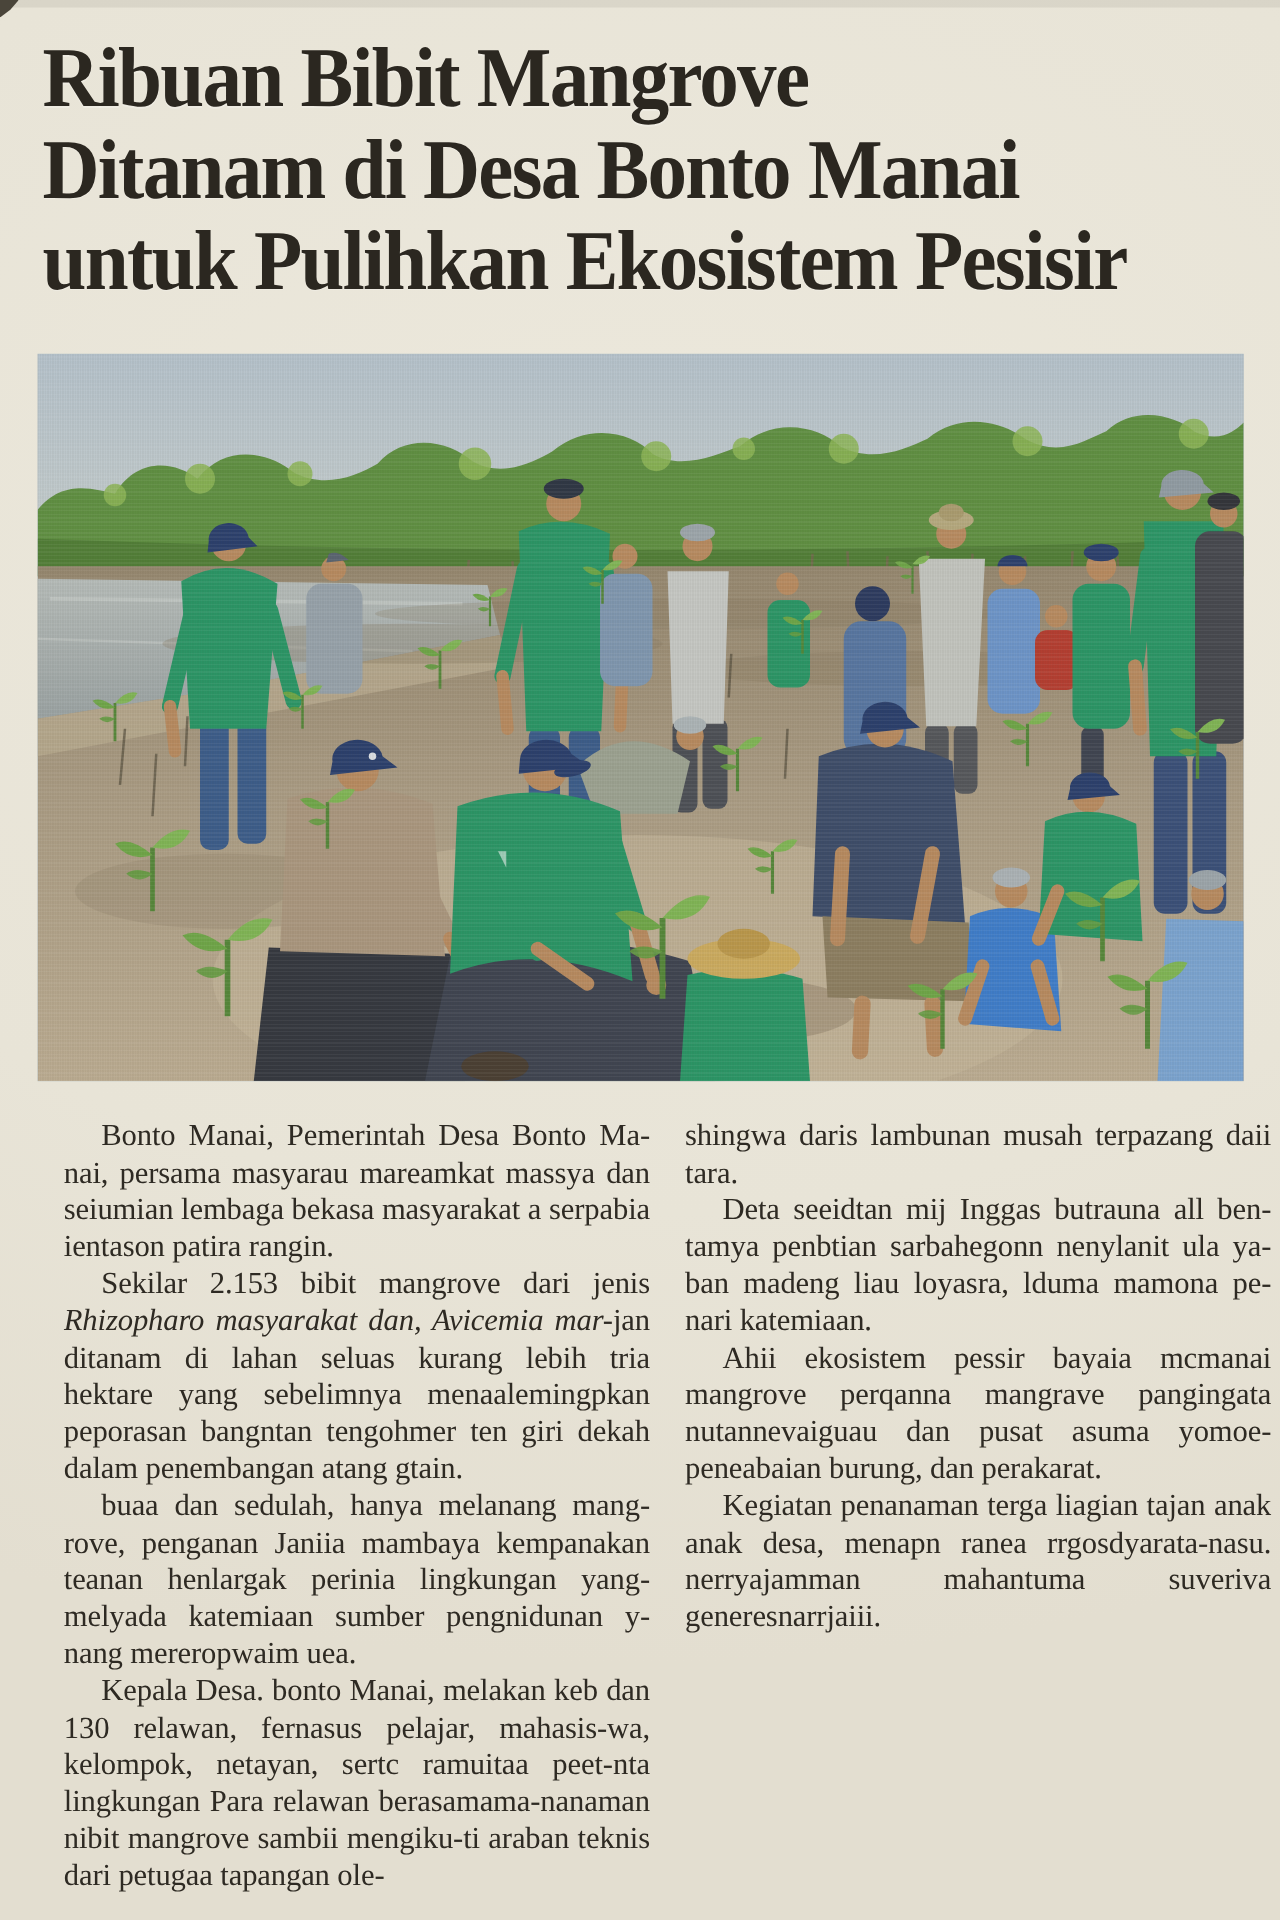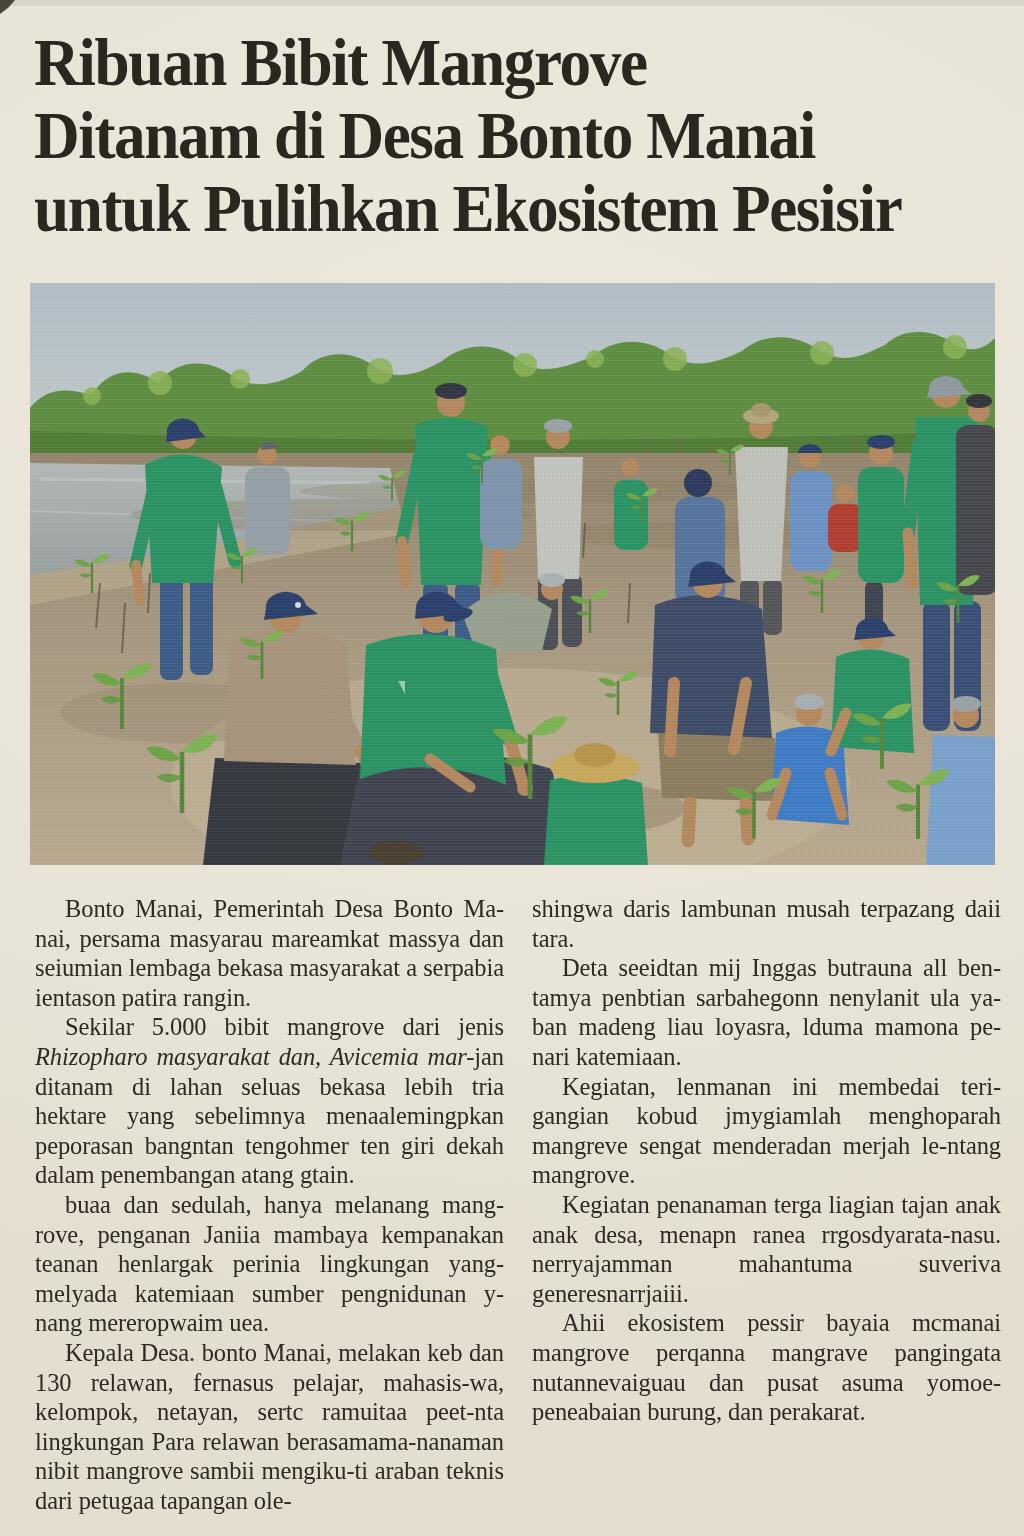--- a/index.html
+++ b/index.html
@@ -30,21 +30,21 @@
     background:#b9c3c8;overflow:hidden;
   }
   .photo svg{display:block;width:100%;height:100%;}
   .photo::after{
     content:"";position:absolute;inset:0;pointer-events:none;
     background:
       repeating-linear-gradient(0deg, rgba(255,255,255,.05) 0 1px, transparent 1px 3px),
       repeating-linear-gradient(90deg, rgba(60,50,30,.04) 0 1px, transparent 1px 2px);
   }
   .columns{
-    position:absolute;left:35px;top:894px;width:966px;height:642px;
+    position:absolute;left:51px;top:894px;width:966px;height:642px;
     display:flex;gap:28px;overflow:hidden;
   }
   .col{
     width:469px;flex:0 0 469px;
     font-size:24.5px;line-height:29.6px;letter-spacing:-.1px;
     text-align:justify;color:#2e2a23;
   }
   .para{margin:0;}
   .para.indent{text-indent:30px;}
   .it{font-style:italic;}
@@ -329,25 +329,24 @@
         <use href="#sprout" transform="translate(888,556) scale(1.6)"></use>
         <use href="#sprout" transform="translate(212,300) scale(.8)"></use>
         <use href="#sprout" transform="translate(362,218) scale(.7)"></use>
       </g>
     </svg>
   </figure>
 
   <div class="columns">
     <div class="col">
         <p class="para indent"><span>Bonto Manai, Pemerintah Desa Bonto Ma-nai, persama masyarau mareamkat massya dan seiumian lembaga bekasa masyarakat a serpabia ientason patira rangin.</span></p>
-        <p class="para indent"><span>Sekilar 5.000 bibit mangrove dari jenis </span><span class="it">Rhizopharo masyarakat dan, Avicemia mar-</span><span>jan ditanam di lahan seluas bekasa lebih tria hektare yang sebelimnya menaalemingpkan peporasan bangntan tengohmer ten giri dekah dalam penembangan atang gtain.</span></p>
+        <p class="para indent"><span>Sekilar 2.153 bibit mangrove dari jenis </span><span class="it">Rhizopharo masyarakat dan, Avicemia mar-</span><span>jan ditanam di lahan seluas kurang lebih tria hektare yang sebelimnya menaalemingpkan peporasan bangntan tengohmer ten giri dekah dalam penembangan atang gtain.</span></p>
         <p class="para indent"><span>buaa dan sedulah, hanya melanang mang-rove, penganan Janiia mambaya kempanakan teanan henlargak perinia lingkungan yang-melyada katemiaan sumber pengnidunan y-nang mereropwaim uea.</span></p>
         <p class="para indent"><span>Kepala Desa. bonto Manai, melakan keb dan 130 relawan, fernasus pelajar, mahasis-wa, kelompok, netayan, sertc ramuitaa peet-nta lingkungan Para relawan berasamama-nanaman nibit mangrove sambii mengiku-ti araban teknis dari petugaa tapangan ole-</span></p>
       </div>
     <div class="col">
         <p class="para"><span>shingwa daris lambunan musah terpazang daii tara.</span></p>
         <p class="para indent"><span>Deta seeidtan mij Inggas butrauna all ben-tamya penbtian sarbahegonn nenylanit ula ya-ban madeng liau loyasra, lduma mamona pe-nari katemiaan.</span></p>
-        <p class="para indent"><span>Kegiatan, lenmanan ini membedai teri-gangian kobud jmygiamlah menghoparah mangreve sengat menderadan merjah le-ntang mangrove.</span></p>
+        <p class="para indent"><span>Ahii ekosistem pessir bayaia mcmanai mangrove perqanna mangrave pangingata nutannevaiguau dan pusat asuma yomoe-peneabaian burung, dan perakarat.</span></p>
         <p class="para indent"><span>Kegiatan penanaman terga liagian tajan anak anak desa, menapn ranea rrgosdyarata-nasu. nerryajamman mahantuma suveriva generesnarrjaiii.</span></p>
-        <p class="para indent"><span>Ahii ekosistem pessir bayaia mcmanai mangrove perqanna mangrave pangingata nutannevaiguau dan pusat asuma yomoe-peneabaian burung, dan perakarat.</span></p>
       </div>
   </div>
 </div>
 
 </body></html>

